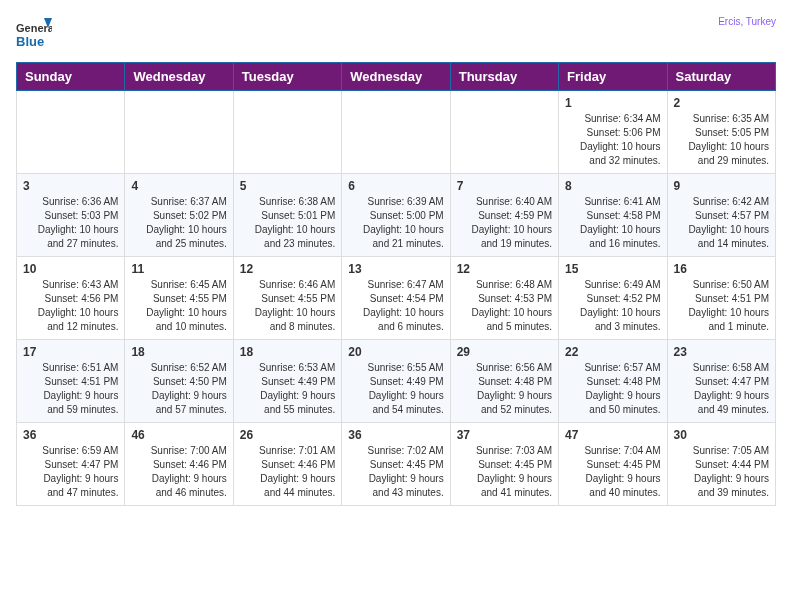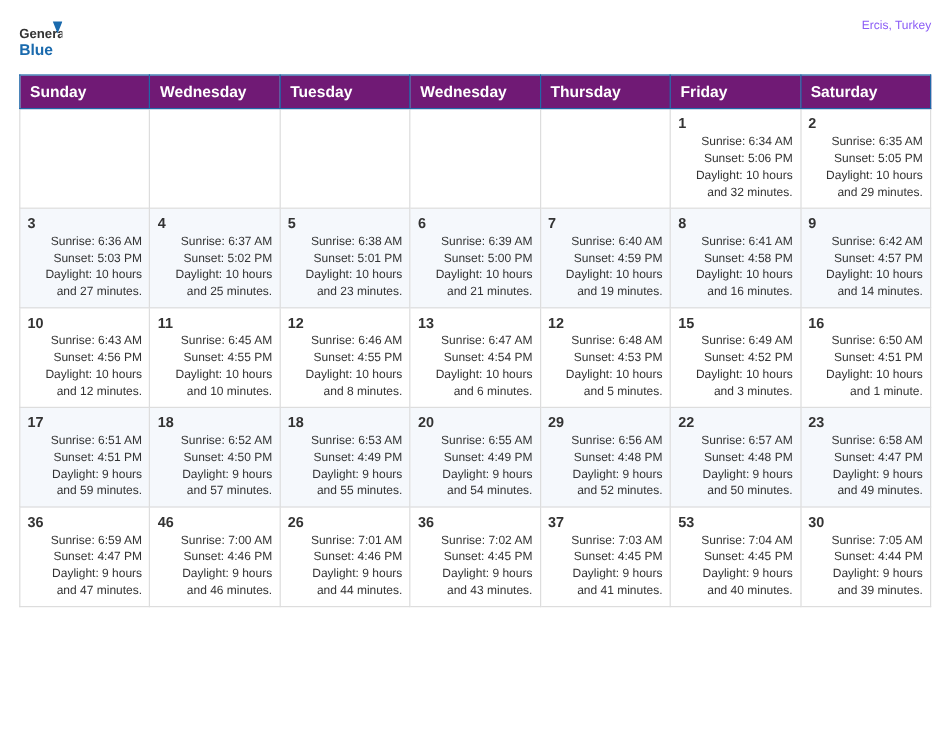--- a/index.html
+++ b/index.html
@@ -225,21 +225,21 @@
         </td>
         <td>
           <span class="day-num">36</span>
           <div class="day-info">Sunrise: 7:02 AM<br>Sunset: 4:45 PM<br>Daylight: 9 hours<br>and 43 minutes.</div>
         </td>
         <td>
           <span class="day-num">37</span>
           <div class="day-info">Sunrise: 7:03 AM<br>Sunset: 4:45 PM<br>Daylight: 9 hours<br>and 41 minutes.</div>
         </td>
         <td>
-          <span class="day-num">53</span>
+          <span class="day-num">47</span>
           <div class="day-info">Sunrise: 7:04 AM<br>Sunset: 4:45 PM<br>Daylight: 9 hours<br>and 40 minutes.</div>
         </td>
         <td>
           <span class="day-num">30</span>
           <div class="day-info">Sunrise: 7:05 AM<br>Sunset: 4:44 PM<br>Daylight: 9 hours<br>and 39 minutes.</div>
         </td>
       </tr>
     </tbody>
 </table>
 

